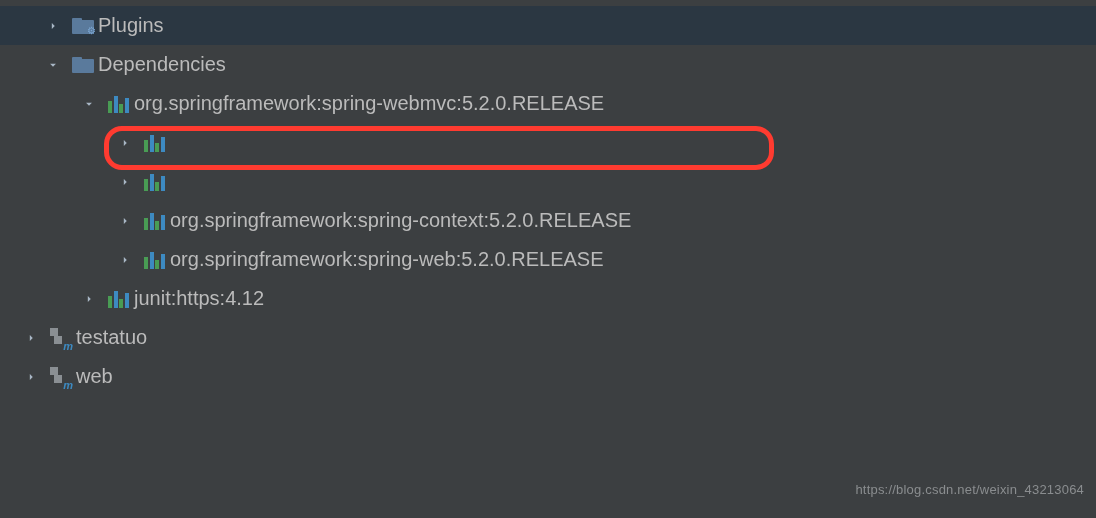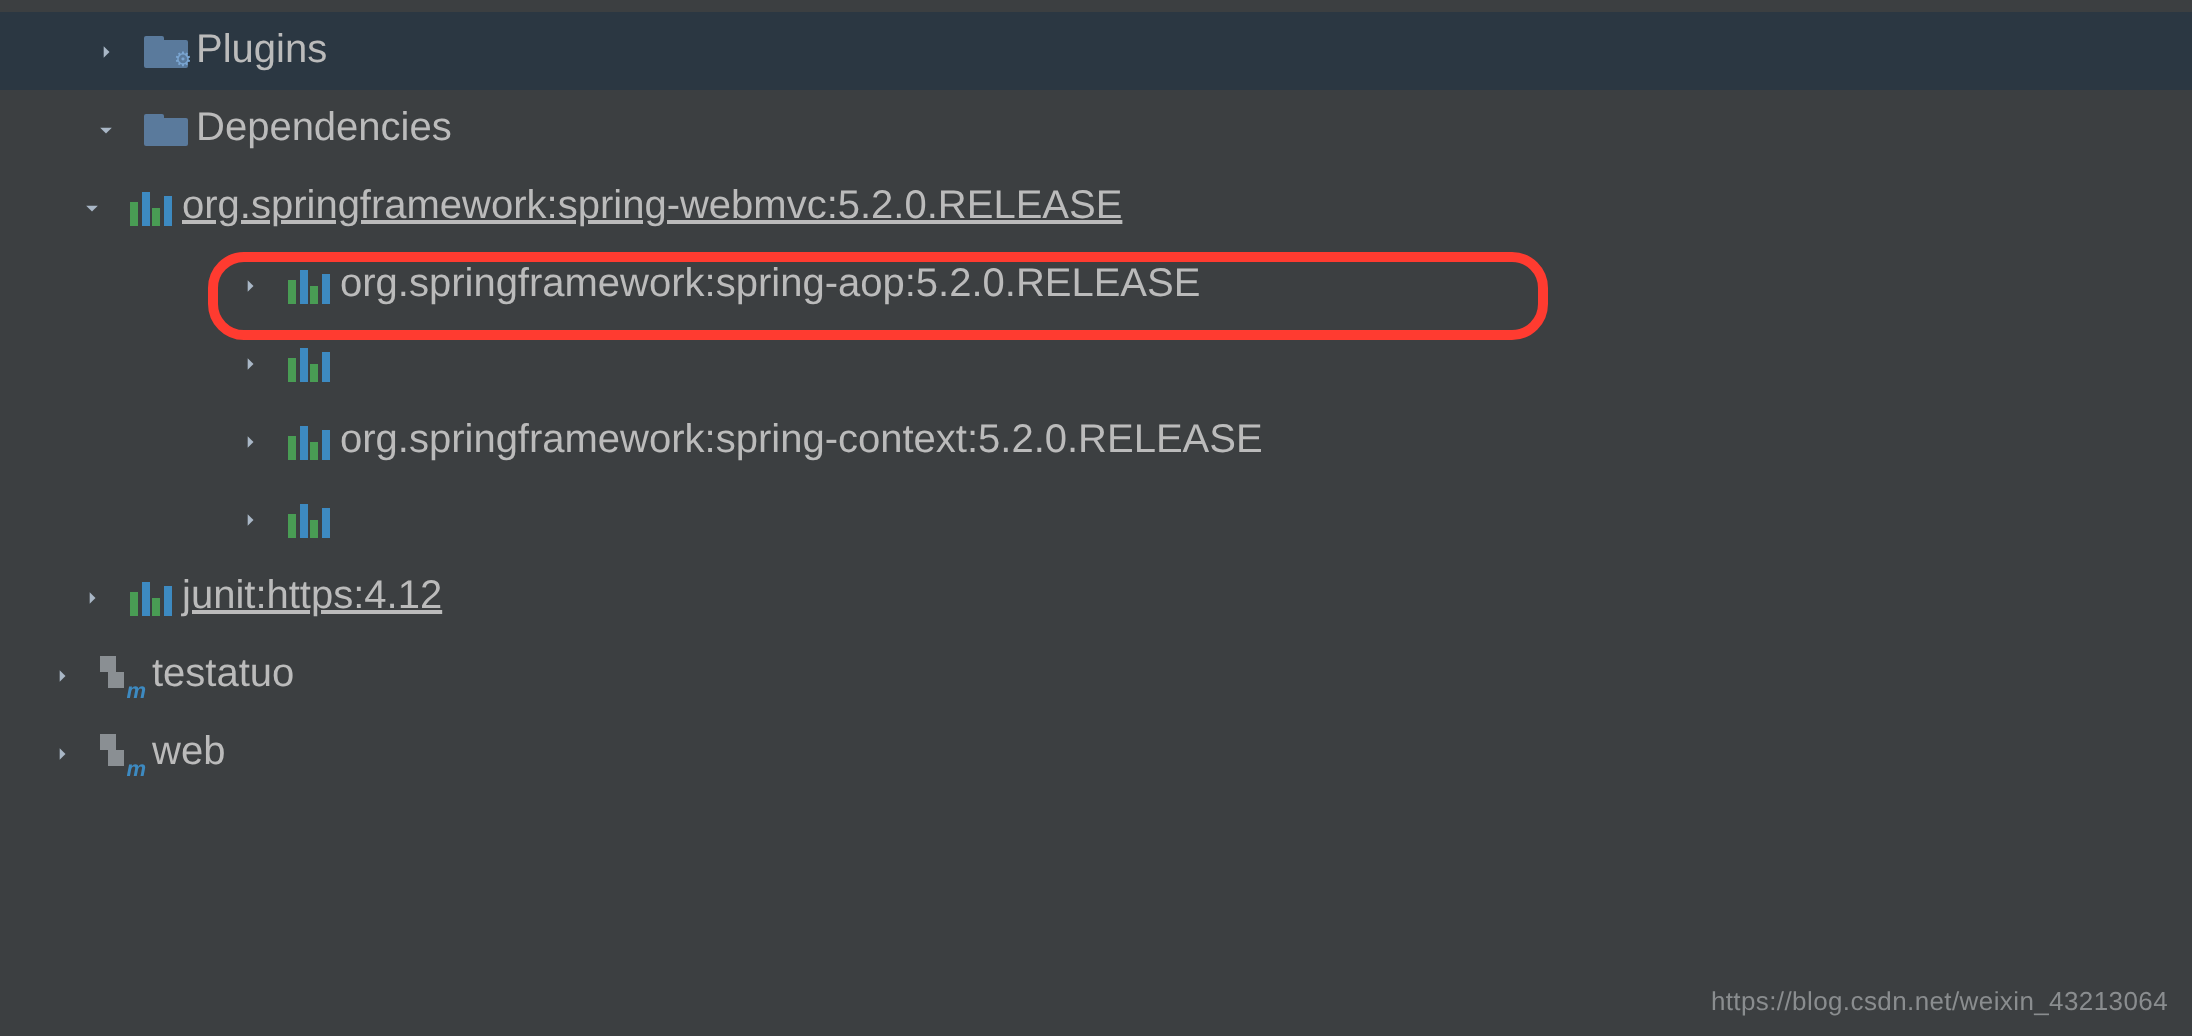--- a/index.html
+++ b/index.html
@@ -25,21 +25,21 @@
       display: flex;
       align-items: center;
       height: 39px;
       padding: 0 12px;
       cursor: pointer;
     }
     .tree-row.highlight-header {
       background: #2b3742;
     }
     .indent-0 { padding-left: 44px; }
-    .indent-1 { padding-left: 37px; text-decoration: underline; }
+    .indent-1 { padding-left: 80px; }
     .indent-2 { padding-left: 116px; }
     .indent-root { padding-left: 22px; }
     .chevron {
       display: inline-flex;
       width: 18px;
       height: 18px;
       justify-content: center;
       align-items: center;
       margin-right: 10px;
       flex-shrink: 0;
@@ -134,21 +134,21 @@
     .red-highlight {
       position: absolute;
       border: 5px solid #ff3b30;
       border-radius: 18px;
       pointer-events: none;
       z-index: 10;
     }
     .watermark {
       position: absolute;
       right: 12px;
-      bottom: 10px;
+      bottom: 21px;
       font-size: 13px;
       color: #8a8d8f;
       letter-spacing: 0.2px;
     }
   </style>
 </head>
 <body>
 
 <div class="tree">
 
@@ -202,21 +202,20 @@
         </svg>
     </span>
     <span class="icon-wrap">
       <span class="bars-icon">
           <span></span>
           <span></span>
           <span></span>
           <span></span>
         </span>
     </span>
-    <span class="label">org.springframework:spring-aop:5.2.0.RELEASE</span>
   </div>
   <div class="tree-row indent-2">
     <span class="chevron closed">
       <svg viewBox="0 0 24 24">
           <path d="M7 10l5 5 5-5z"></path>
         </svg>
     </span>
     <span class="icon-wrap">
       <span class="bars-icon">
           <span></span>
@@ -249,20 +248,21 @@
         </svg>
     </span>
     <span class="icon-wrap">
       <span class="bars-icon">
           <span></span>
           <span></span>
           <span></span>
           <span></span>
         </span>
     </span>
+    <span class="label">org.springframework:spring-web:5.2.0.RELEASE</span>
   </div>
 
   <div class="tree-row indent-1">
     <span class="chevron closed">
       <svg viewBox="0 0 24 24">
           <path d="M7 10l5 5 5-5z"></path>
         </svg>
     </span>
     <span class="icon-wrap">
       <span class="bars-icon">

